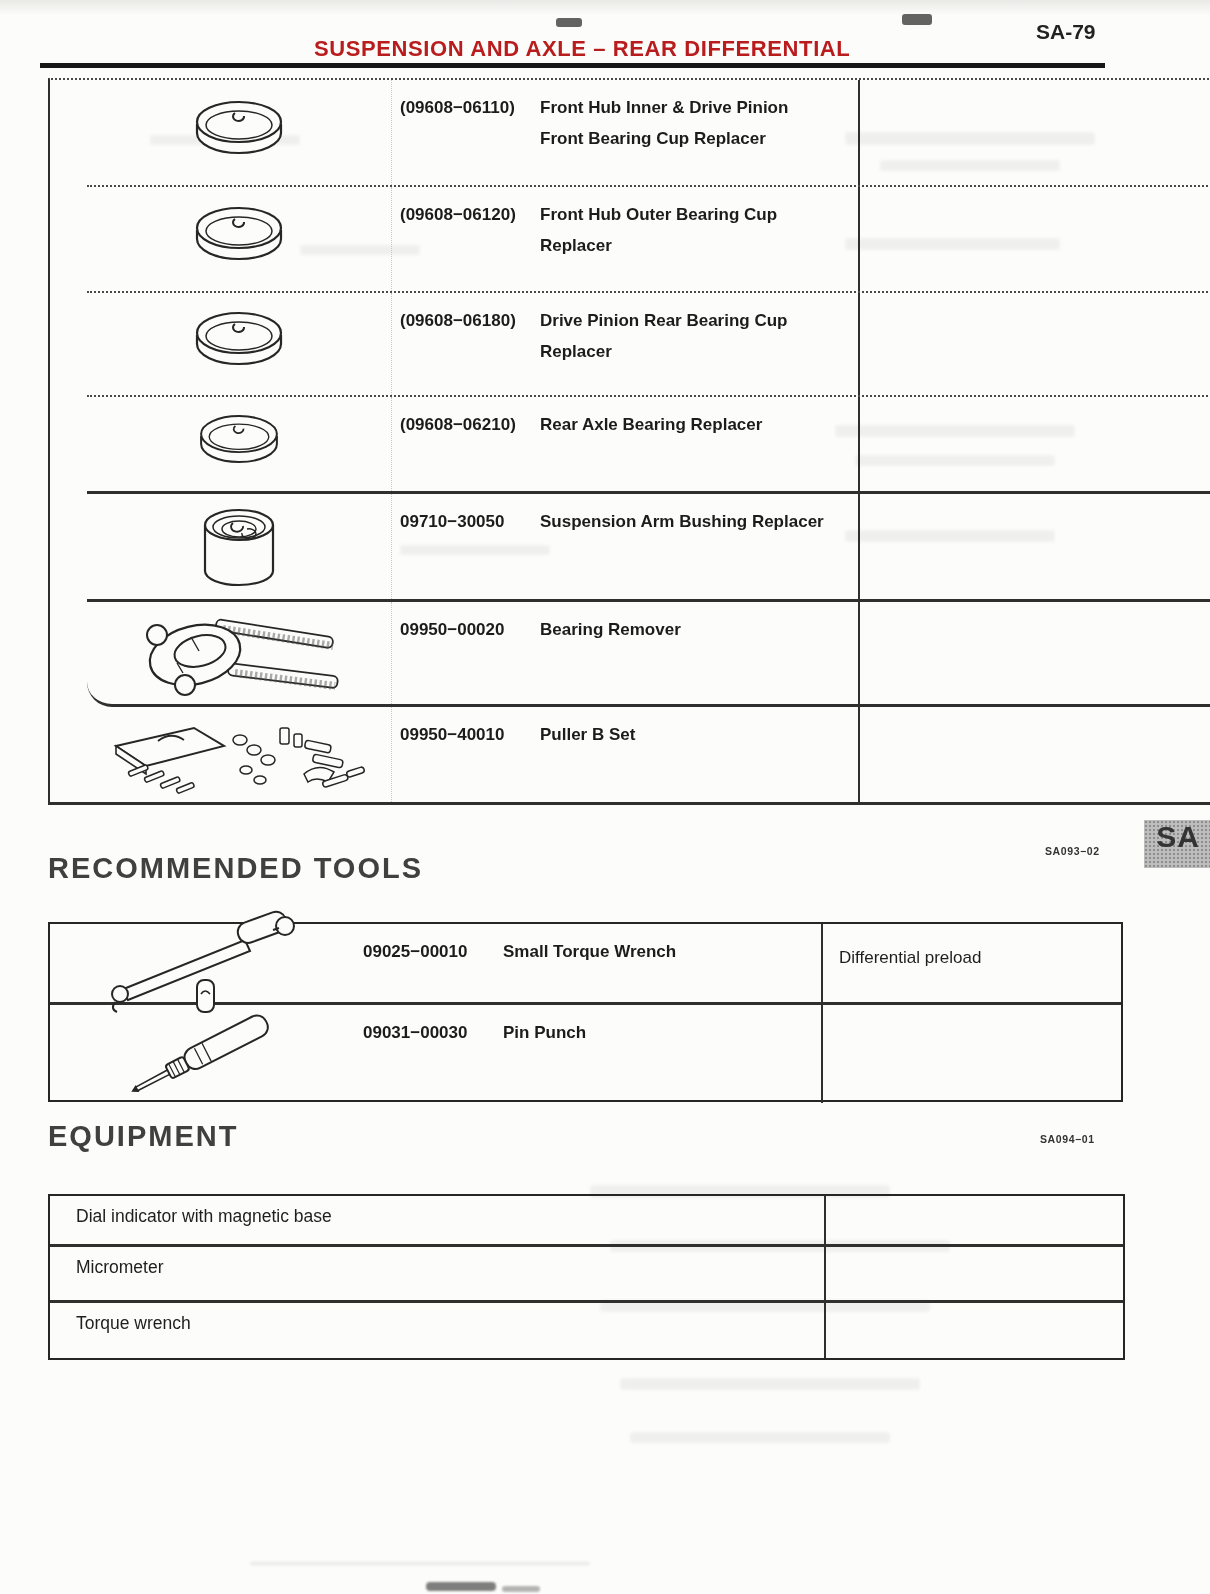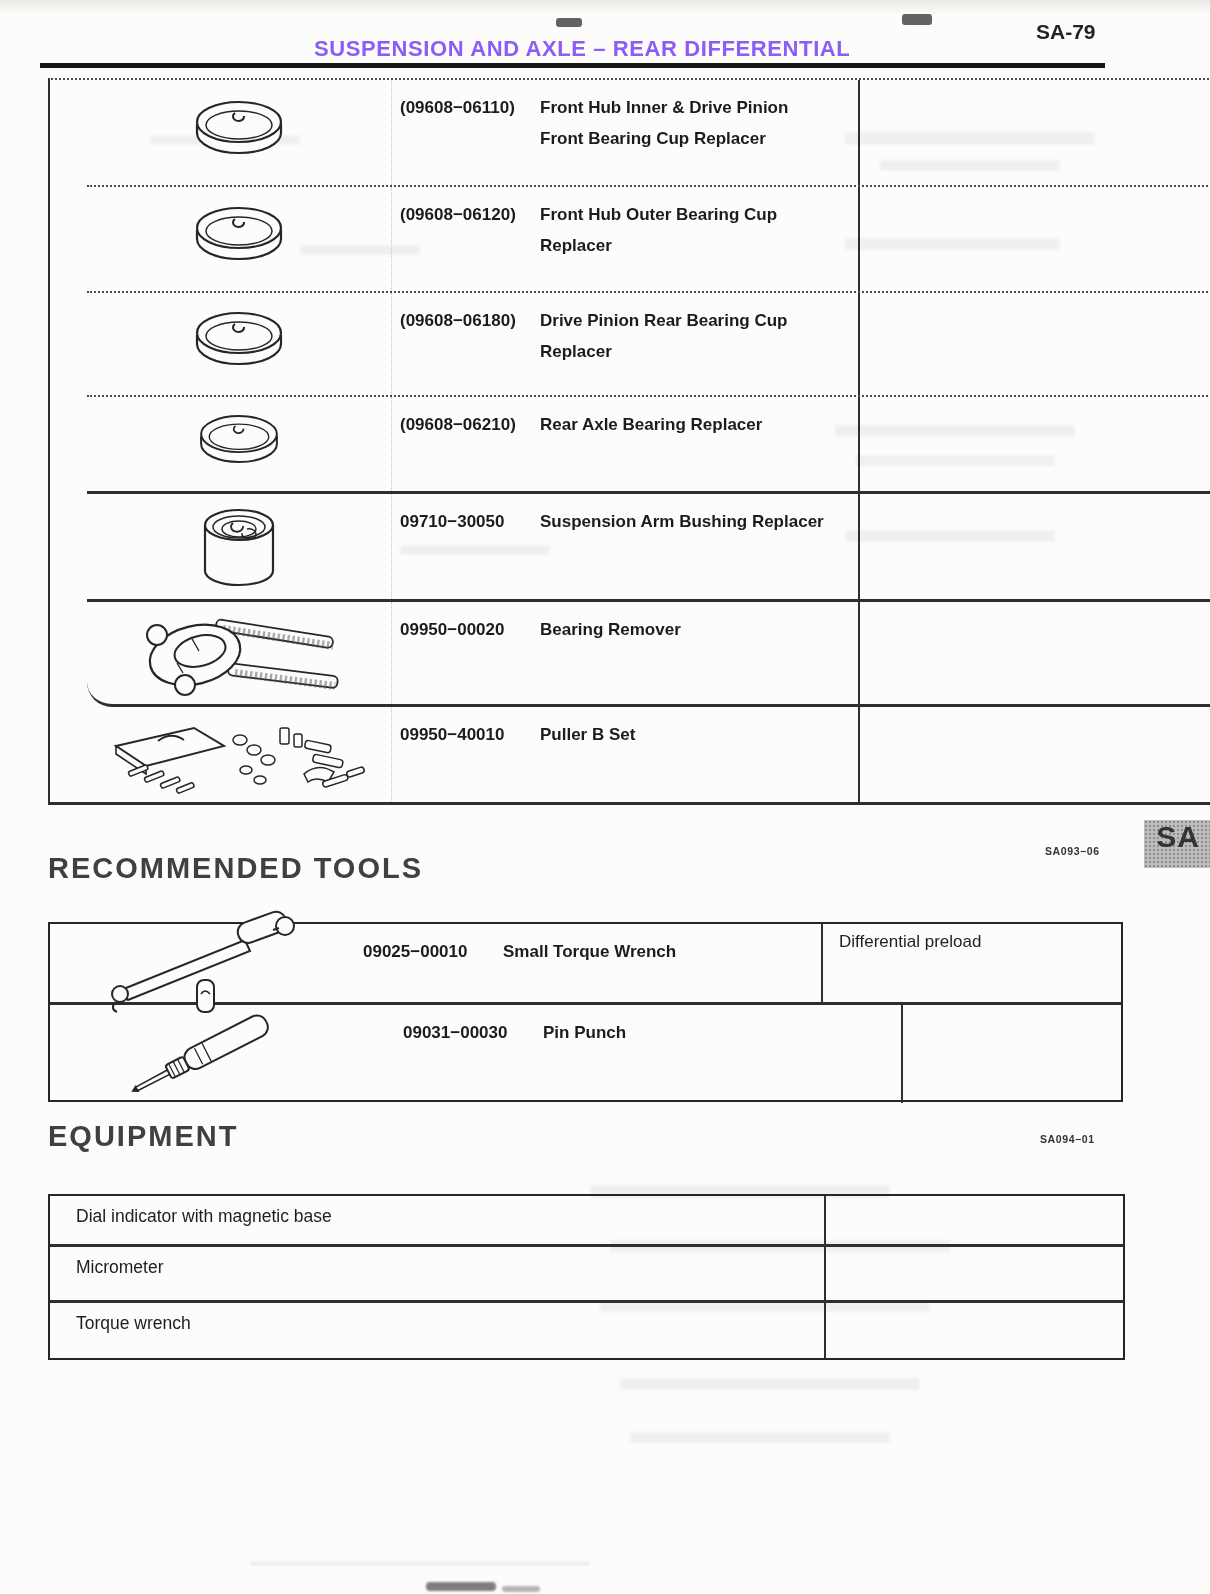--- a/index.html
+++ b/index.html
@@ -3,21 +3,21 @@
 <meta charset="utf-8">
 <style>
   html,body { margin:0; padding:0; background:#e8e8e6; }
   #page {
     position:relative; width:1210px; height:1594px; margin:0 auto;
     background:#fcfcfa; overflow:hidden;
     font-family:"Liberation Sans", sans-serif; color:#1c1c1c;
   }
   
   .doc-title { position:absolute; left:314px; top:36px; font-size:22px; font-weight:bold;
-               letter-spacing:0.6px; color:#8b5cf6; white-space:nowrap; }
+               letter-spacing:0.6px; color:#b91c1c; white-space:nowrap; }
   .page-code { position:absolute; left:1036px; top:20px; font-size:21px; font-weight:bold; color:#222; }
   .header-rule { position:absolute; left:40px; top:63px; width:1065px; height:5px; background:#171717; }
 
   
   .section-heading { position:absolute; font-size:29px; font-weight:bold; letter-spacing:2px; color:#404040; }
   .fig-code { position:absolute; font-size:10.5px; font-weight:bold; letter-spacing:0.6px; color:#333; }
 
   
   .sa-tab {
     position:absolute; left:1144px; top:820px; width:68px; height:48px;
@@ -39,21 +39,21 @@
   .trow { display:flex; box-sizing:border-box; }
   .sep-dotted { border-bottom:2px dotted #4a4a4a; }
   .sep-solid  { border-bottom:3px solid #2f2f2f; }
 
   .ill { width:305px; box-sizing:border-box; display:flex; align-items:center; justify-content:center; }
   .ill-divided { border-right:1px dotted #c6c6c2; }
   .mid { width:466px; box-sizing:border-box; display:flex; padding:12px 0 0 8px; }
   .pn  { width:128px; font-size:17px; font-weight:bold; line-height:31px; white-space:nowrap; }
   .nm  { flex:1; padding-left:12px; font-size:17px; font-weight:bold; line-height:31px; white-space:pre-line; }
   .rcol { flex:1; box-sizing:border-box; border-left:2px solid #2f2f2f; }
-  .note { padding:8px 0 0 16px; font-size:17px; color:#1f1f1f; }
+  .note { padding:24px 0 0 16px; font-size:17px; color:#1f1f1f; }
 
   .eq-label-cell { width:774px; box-sizing:border-box; padding:10px 0 0 26px; font-size:17.5px; color:#1e1e1e; }
   .eq-rcol { flex:1; box-sizing:border-box; border-left:2px solid #2f2f2f; }
 
   
   .ghost { position:absolute; background:#8a8a88; opacity:0.10; filter:blur(1.6px); border-radius:3px; z-index:1; }
   .top-band { position:absolute; left:0; top:0; width:1210px; height:15px; z-index:1;
     background:linear-gradient(#d9d9d6, rgba(250,250,248,0)); opacity:.55; }
   .dash-mark { position:absolute; background:#3d3d3d; opacity:.8; filter:blur(0.6px); border-radius:3px; z-index:1; }
   .bottom-smudge { position:absolute; background:#4a4a4a; opacity:.7; filter:blur(1.2px); border-radius:4px; z-index:1; }
@@ -230,21 +230,21 @@
         </svg>
       </div>
       <div class="mid">
         <div class="pn">09950−40010</div>
         <div class="nm">Puller B Set</div>
       </div>
       <div class="rcol"></div>
     </div>
   </div>
 
-  <div class="fig-code" style="left:1045px; top:845px;">SA093−06</div>
+  <div class="fig-code" style="left:1045px; top:845px;">SA093−02</div>
   <div class="sa-tab">
     <span>SA</span>
   </div>
 
   <div class="section-heading" style="left:48px; top:852px;">RECOMMENDED TOOLS</div>
 
   <div id="rec-table" class="tbl">
     <div class="trow sep-solid" style="height:81px;">
       <div class="ill">
         <svg width="196" height="118" viewBox="0 0 196 118">
@@ -260,21 +260,21 @@
       </div>
       <div class="mid">
         <div class="pn">09025−00010</div>
         <div class="nm">Small Torque Wrench</div>
       </div>
       <div class="rcol">
         <div class="note">Differential preload</div>
       </div>
     </div>
 
-    <div class="trow" style="flex:1;gap:40px;">
+    <div class="trow" style="flex:1;">
       <div class="ill">
         <svg width="170" height="98" viewBox="0 0 170 98">
           <g transform="rotate(-27 85 49)">
             <rect class="stroke" stroke-width="2" x="66" y="38" width="90" height="22" rx="10"></rect>
             <path d="M80,40 l0,18 M89,39 l0,20" stroke="#262626" stroke-width="1.3"></path>
             <rect class="stroke" stroke-width="2" x="46" y="42" width="20" height="15" rx="3"></rect>
             <path d="M50,42 l0,15 M55,42 l0,15 M60,42 l0,15" stroke="#262626" stroke-width="1.2"></path>
             <path d="M10,48 L46,47 M10,52 L46,52" stroke="#262626" stroke-width="1.6" fill="none"></path>
             <path d="M4,50 l7,-4 0,8 Z" fill="#262626"></path>
           </g>

